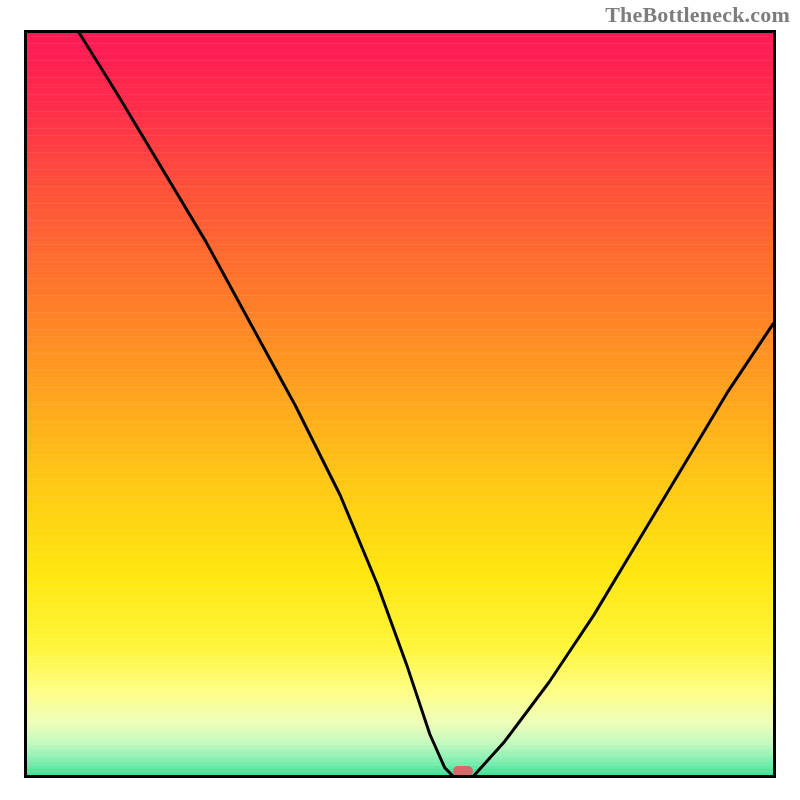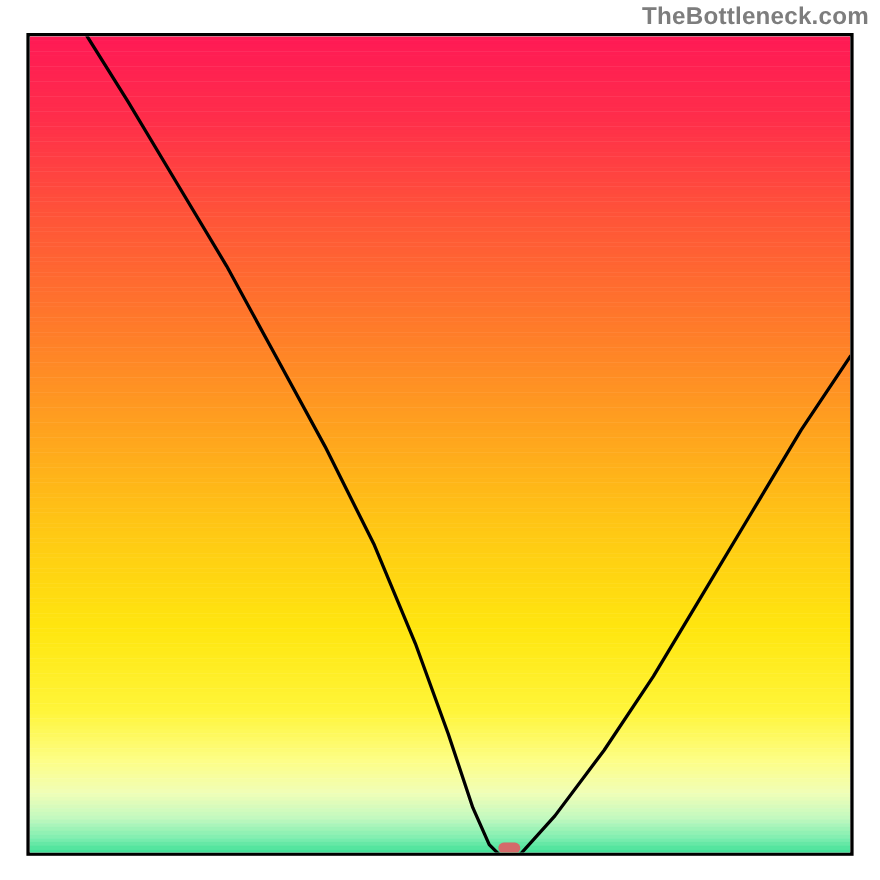--- a/index.html
+++ b/index.html
@@ -8,20 +8,21 @@
     width: 800px;
     height: 800px;
     overflow: hidden;
     background: #fff;
     font-family: Arial, Helvetica, sans-serif;
   }
   .wrap {
     position: relative;
     width: 800px;
     height: 800px;
+    font-family: Liberation Serif, serif;
   }
   .attribution {
     position: absolute;
     top: 2px;
     right: 10px;
     font-size: 22px;
     font-weight: 600;
     color: #7d7d7d;
     letter-spacing: 0.2px;
   }

